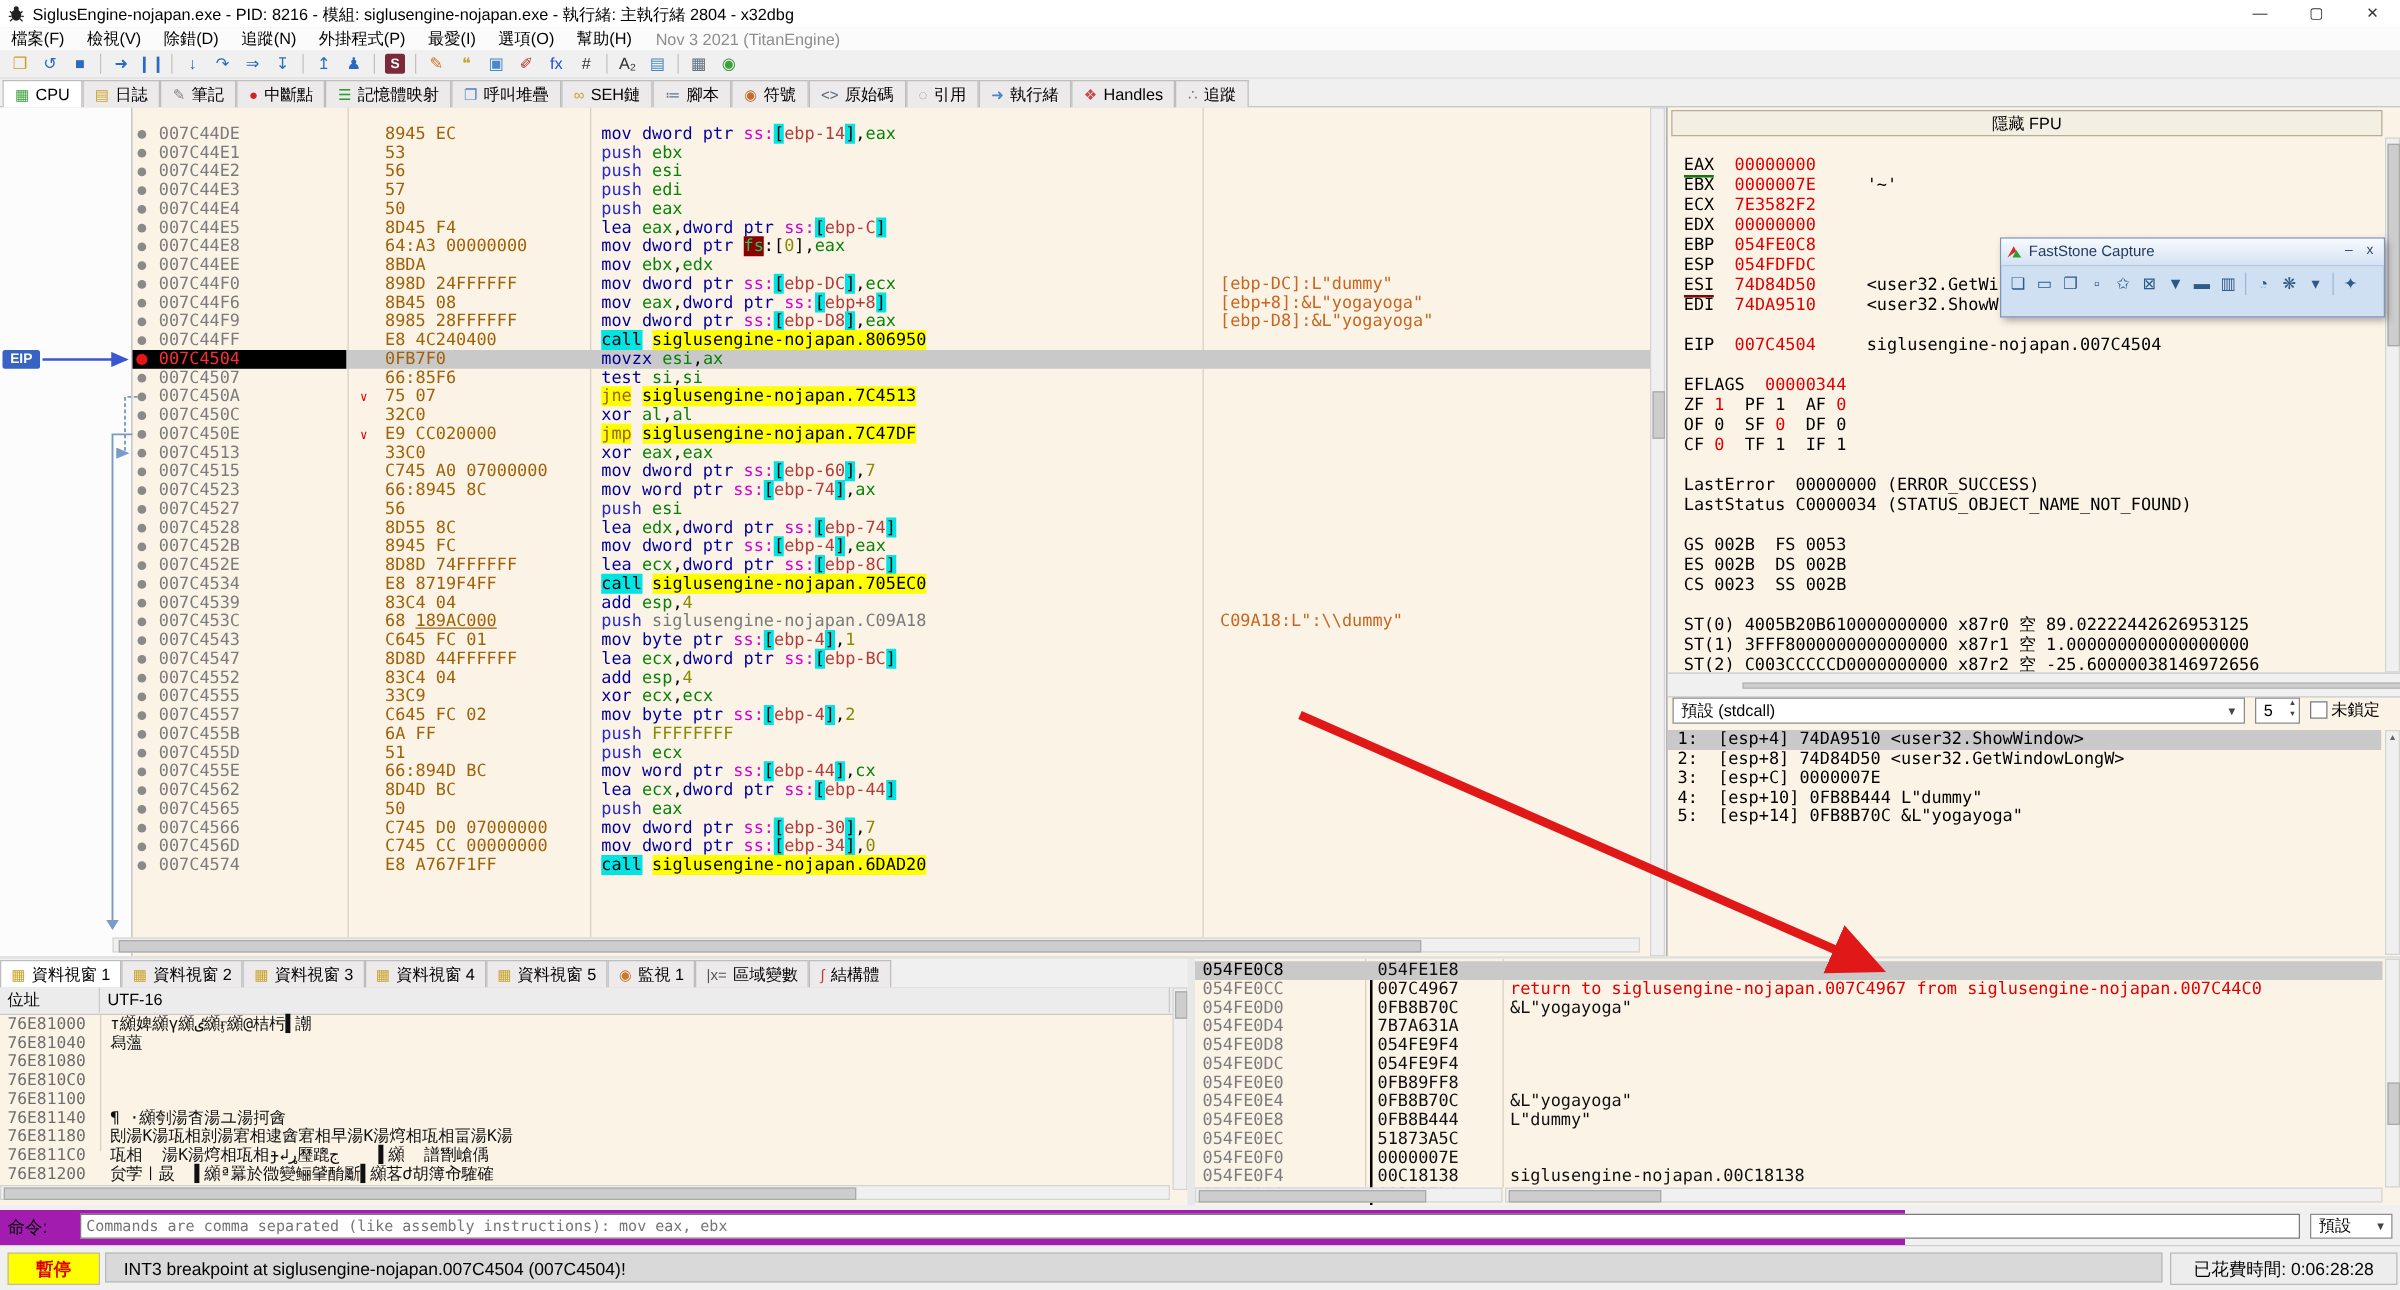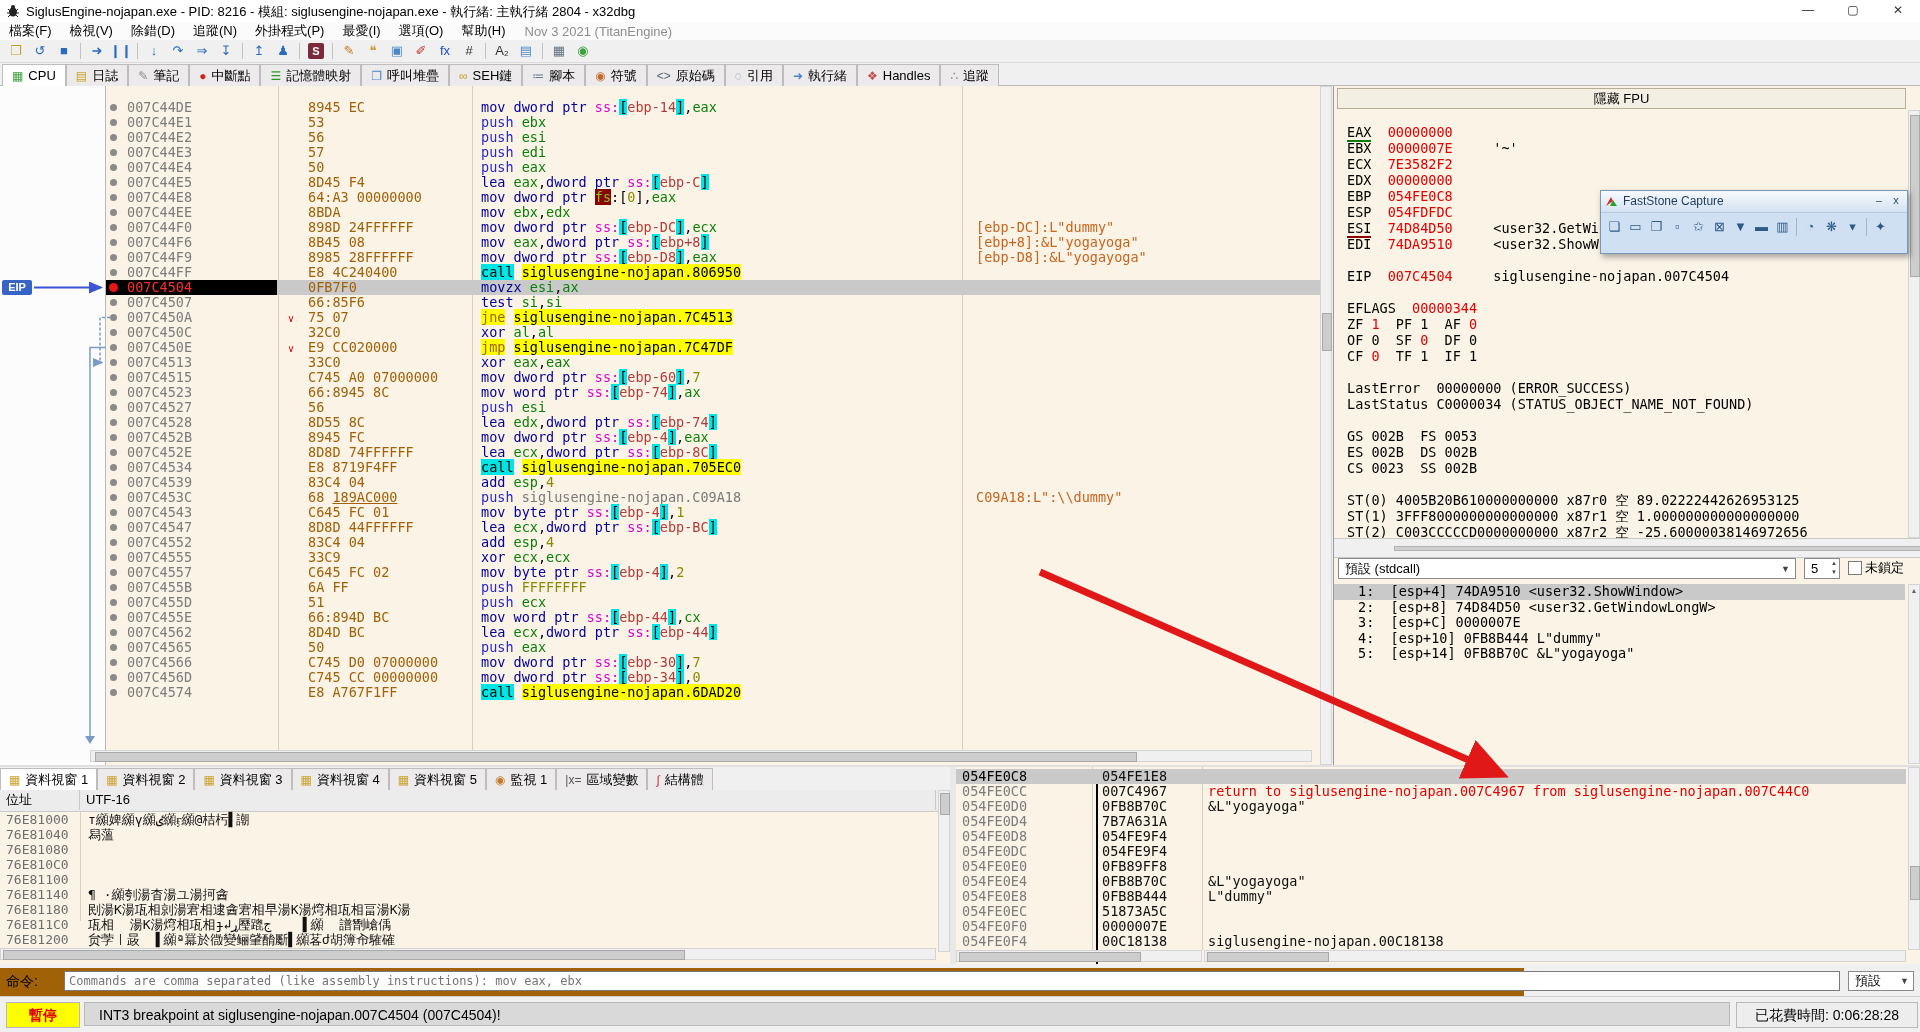--- a/index.html
+++ b/index.html
@@ -36,21 +36,21 @@
   .daddr{position:absolute;left:127px;color:#7c7c7c}
   .daddr.eipaddr{color:#ff2e2e}
   .dmark{position:absolute;left:288px;color:#e00000;font-size:10px;top:1px}
   .dbytes{position:absolute;left:308px;color:#a16207}
   .dinstr{position:absolute;left:481px}
   .dcmt{position:absolute;left:976px}
   .tk-cm{color:#c8651e}
   .tk-m{color:#00009c}.tk-p{color:#2929c8}.tk-r{color:#098109}.tk-s{color:#d400d4}
   .tk-b{background:#00e4e4;color:#000}.tk-e{color:#b23b3b}.tk-n{color:#8a8a00}
   .tk-c{background:#00e4e4;color:#000}.tk-y{background:#ffff00;color:#000}
-  .tk-j{background:#ffff00;color:#a16207}.tk-f{background:#8b0000;color:#84cc16}
+  .tk-j{background:#ffff00;color:#a16207}.tk-f{background:#8b0000;color:#22c55e}
   .tk-g{color:#7a7a7a}.tk-u{text-decoration:underline}
   .tk-v{color:#e00000}
   .tk-ug{border-bottom:2px solid #0a7a0a}.tk-ur{border-bottom:2px solid #8b0000}
   .hscroll{position:absolute;height:12px;background:#f0f0f0;border:1px solid #d4d4d4;box-sizing:border-box}
   .hthumb{position:absolute;top:1px;height:8px;background:#cdcdcd;border:1px solid #a9a9a9}
   .vscroll{position:absolute;width:12px;background:#f0f0f0;border:1px solid #d4d4d4;box-sizing:border-box}
   .vthumb{position:absolute;left:1px;width:8px;background:#cdcdcd;border:1px solid #a9a9a9}
   #eip-label{position:absolute;left:2px;top:194px;width:30px;height:15px;background:#3663c4;color:#fff;
              font:bold 11px/15px "Liberation Sans",sans-serif;text-align:center;border-radius:2px}
 
@@ -63,21 +63,21 @@
   #reg-splitter{position:absolute;left:0;top:452px;width:587px;height:18px;background:#f0f0f0;border-top:1px solid #c9c9c9;border-bottom:1px solid #c9c9c9}
   #reg-splitter .grip{position:absolute;left:60px;top:7px;width:750px;height:3px;background:#cfcfcf;border:1px solid #b3b3b3}
   #argbar{position:absolute;left:0;top:470px;width:587px;height:27px}
   #arg-combo{position:absolute;left:4px;top:2px;width:458px;height:21px;background:#fff;border:1px solid #8a8a8a;font-size:13px;line-height:20px;padding-left:6px;box-sizing:border-box}
   #arg-combo .arrow{position:absolute;right:5px;top:0;font-size:9px;line-height:20px;color:#444}
   #arg-spin{position:absolute;left:470px;top:2px;width:36px;height:21px;background:#fff;border:1px solid #8a8a8a;box-sizing:border-box;font-size:13px;line-height:19px;padding-left:6px}
   #arg-spin .arrows{position:absolute;right:2px;top:0;font-size:6px;line-height:9px;color:#444}
   #arg-check{position:absolute;left:514px;top:5px;width:12px;height:12px;background:#fff;border:1px solid #7a7a7a}
   #arg-check-label{position:absolute;left:531px;top:3px;font-size:13px}
   #args-list{position:absolute;left:0;top:498px;width:571px;height:181px}
-  .arow{height:15.5px;font:13.5px/15.5px "DejaVu Sans Mono",monospace;white-space:pre;padding-left:24px}
+  .arow{height:15.5px;font:13.5px/15.5px "DejaVu Sans Mono",monospace;white-space:pre;padding-left:8px}
   .arow.sel{background:#c9c9c9}
 
   
   #faststone{left:1600px;top:190px;width:306px;height:62px;z-index:60;border:1px solid #7a96b8;background:#cfe0f3;box-shadow:2px 3px 6px rgba(0,0,0,.35)}
   #fs-title{position:absolute;left:0;top:0;width:100%;height:21px;background:linear-gradient(#f7fafd,#d4e2f3);border-bottom:1px solid #b6c9e0;font-size:12px;color:#1f3a5f}
   #fs-title-text{position:absolute;left:22px;top:3px}
   .fs-btn{position:absolute;top:2px;width:16px;height:15px;text-align:center;line-height:14px;font-size:11px;color:#2a4a70}
   #fs-icons{position:absolute;left:3px;top:24px;display:flex;align-items:center}
   .fsicon{width:21px;height:24px;text-align:center;line-height:24px;font-size:13px;color:#2f5a86}
   .fssep{width:1px;height:18px;background:#9fb6d2;margin:0 3px}
@@ -103,21 +103,21 @@
   .srow-sel{position:absolute;left:0;right:14px;top:0;height:15px;background:#c9c9c9}
   .saddr{position:absolute;left:6px;color:#7c7c7c}
   .saddr.selA{color:#000}
   .sval{position:absolute;left:146px;color:#101010}
   .scmt{position:absolute;left:252px;color:#101010}
   .scmt.ret{color:#e00000}
   .scolline{position:absolute;top:0;width:1px;height:183px;background:#d8cfc0}
   #stack-bracket-v{position:absolute;left:140px;top:17px;width:2px;height:180px;background:#000}
 
   
-  #cmdbar{left:0;top:968px;width:1524px;height:28px;background:#a16207}
+  #cmdbar{left:0;top:968px;width:1524px;height:28px;background:#a21caf}
   #cmd-label{position:absolute;left:6px;top:5px;font-size:14px}
   #cmd-input{position:absolute;left:64px;top:3px;width:1776px;height:20px;border:1px solid #7a7a7a;background:#fff;
              font:12px "DejaVu Sans Mono",monospace;padding:0 4px;box-sizing:border-box}
   #cmd-profile{position:absolute;left:1848px;top:3px;width:66px;height:20px;background:#fff;border:1px solid #8a8a8a;
                box-sizing:border-box;font-size:13px;line-height:18px;padding-left:6px}
   #cmd-profile .arrow{position:absolute;right:4px;top:0;font-size:9px;line-height:18px;color:#444}
   #statusbar{left:0;top:996px;width:1920px;height:36px;background:#f0f0f0;border-top:1px solid #cfcfcf}
   #status-badge{position:absolute;left:6px;top:5px;width:72px;height:24px;background:#ffff00;border:1px solid #b9b9b9;
                 color:#e00000;font:bold 14px/24px "Liberation Sans",sans-serif;text-align:center}
   #status-msg{position:absolute;left:84px;top:5px;width:1646px;height:24px;background:#d9d9d9;border:1px solid #b9b9b9;

